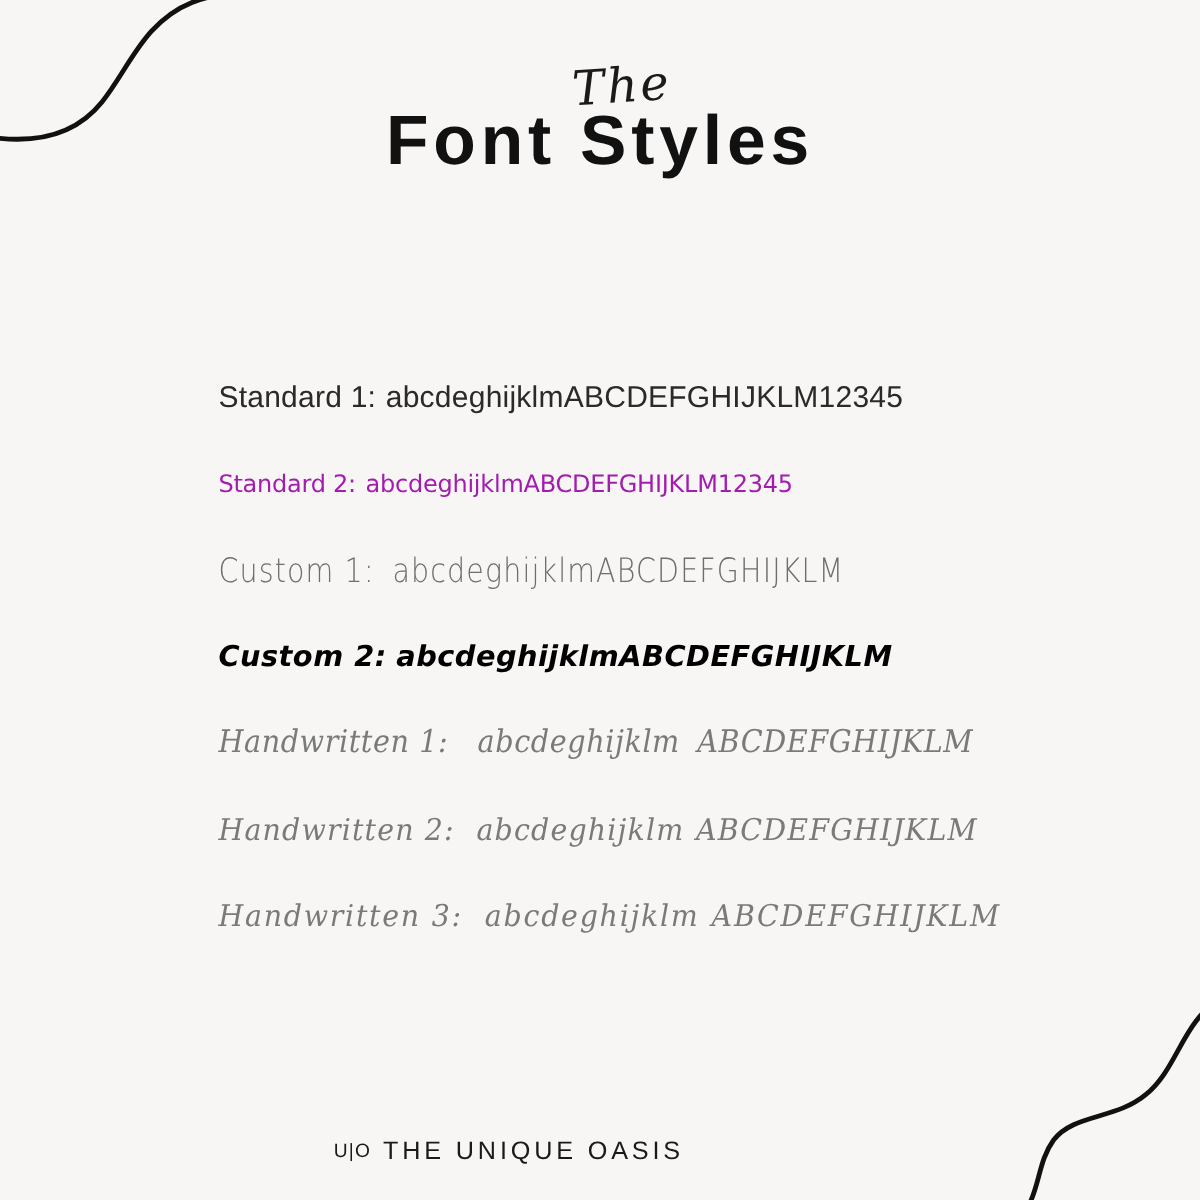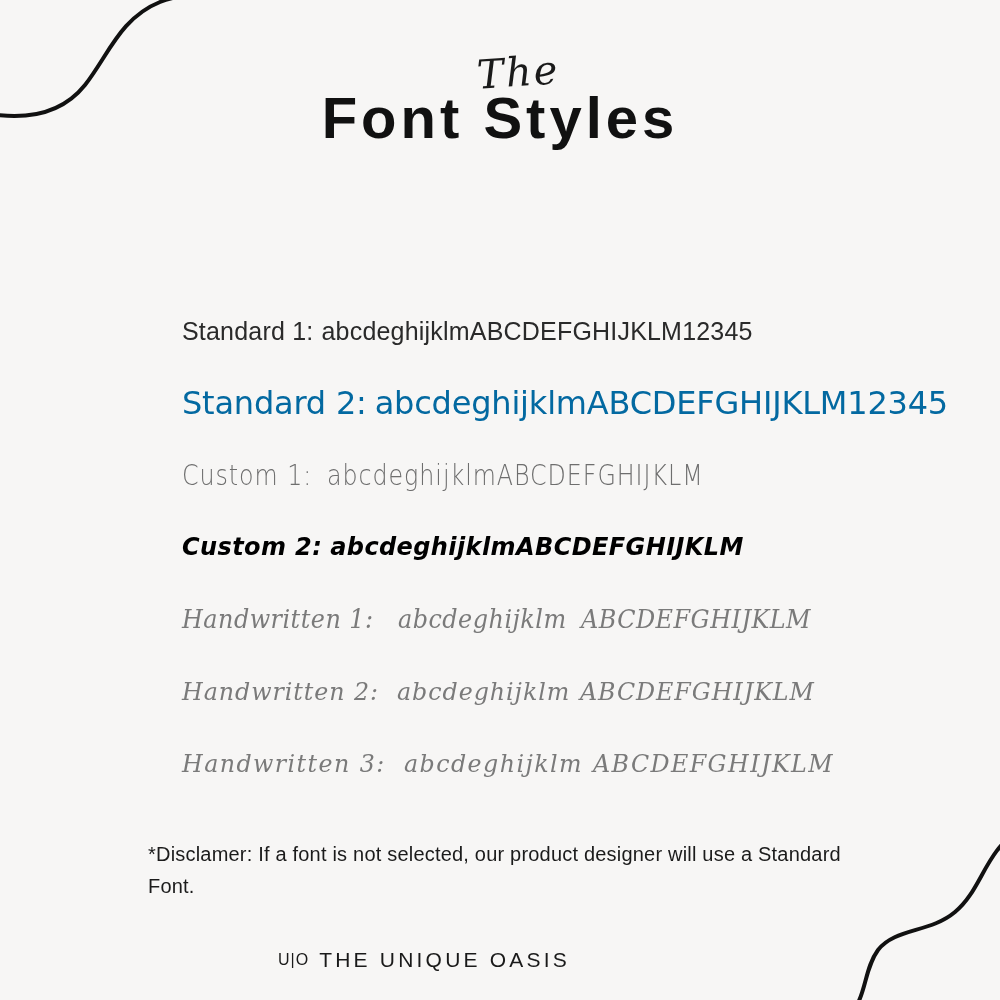--- a/index.html
+++ b/index.html
@@ -91,22 +91,22 @@
   
   .s-std1 {
     font-family: "Liberation Sans", sans-serif;
     font-size: 25px;
     color: #2a2a2a;
     letter-spacing: 0.2px;
   }
   
   .s-std2 {
     font-family: "DejaVu Sans", sans-serif;
-    font-size: 32px;
-    color: #0369a1;
+    font-size: 20px;
+    color: #a21caf;
     letter-spacing: -0.2px;
   }
   
   .s-cus1 {
     font-family: "DejaVu Sans", sans-serif;
     font-size: 25px;
     color: #6e6e6e;
     font-weight: 300;
     letter-spacing: 1px;
     transform: scaleY(1.12) scaleX(0.95);
@@ -235,20 +235,19 @@
     </div>
 
     <div class="sample-row">
       <span class="sample-label s-hw s-hw3">Handwritten 3:</span>
       <span class="s-hw s-hw3 small">abcdeghijklm</span>
       <span class="s-hw s-hw3 big">ABCDEFGHIJKLM</span>
     </div>
 
   </div>
 
-  <div class="disclaimer">*Disclamer: If a font is not selected, our product designer will use a Standard Font.</div>
 
   <div class="footer">
     <span class="footer-mark">U|O</span>
     <span class="footer-name">THE UNIQUE OASIS</span>
   </div>
 
 </div>
 
 </body></html>

